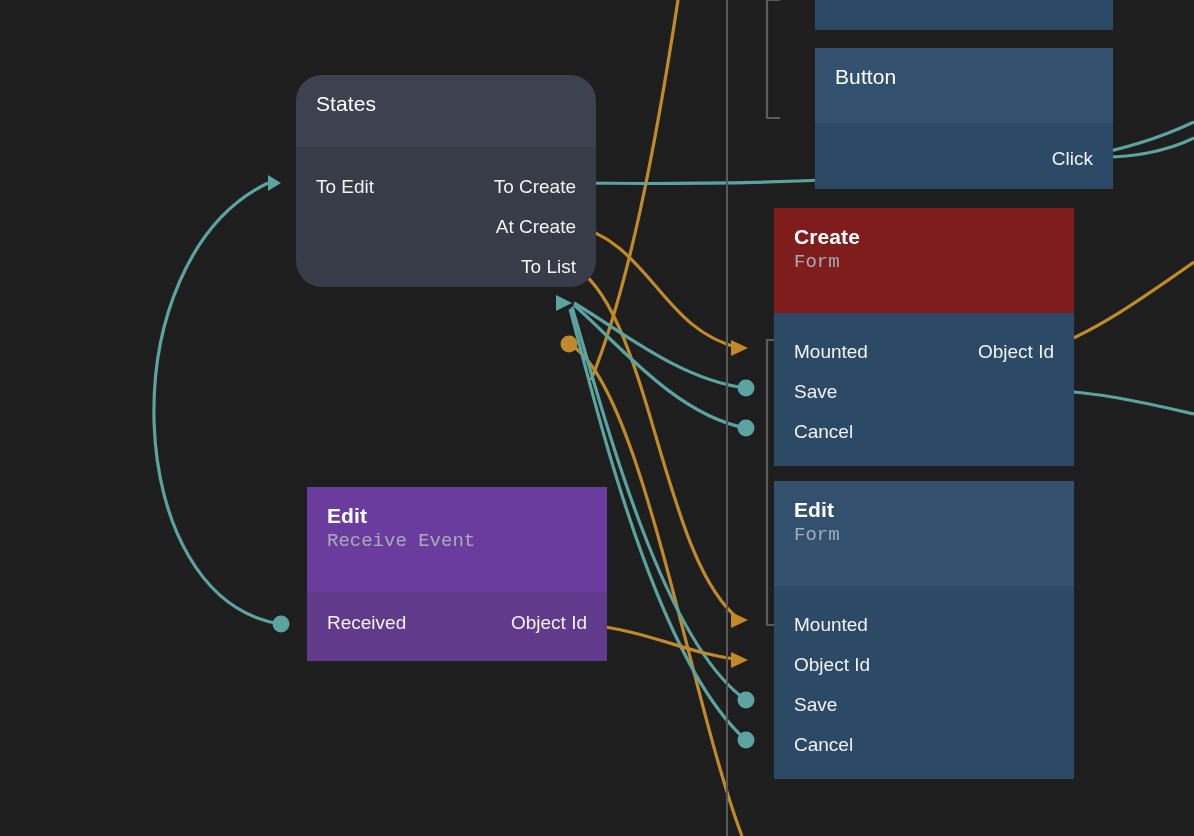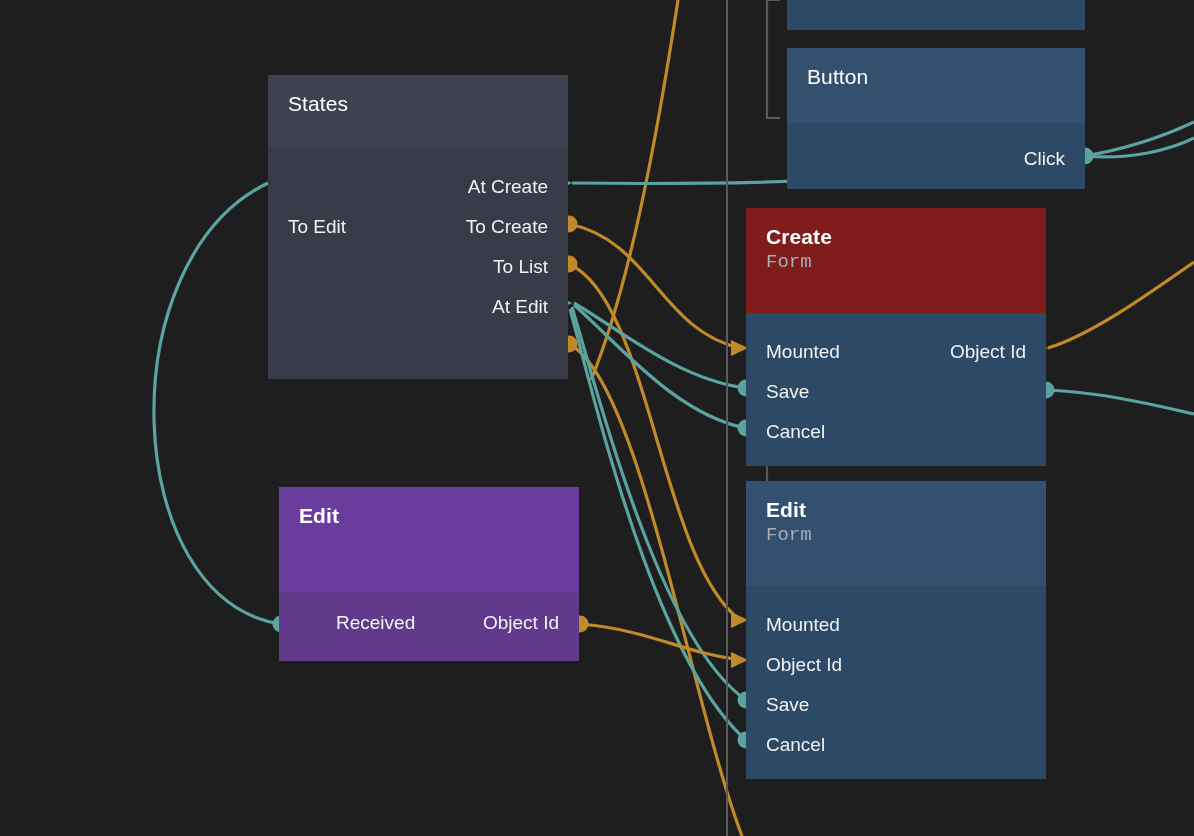--- a/index.html
+++ b/index.html
@@ -21,20 +21,21 @@
     position: absolute;
     left: 0; top: 0;
     width: 1194px;
     height: 836px;
     pointer-events: none;
   }
   .node {
     position: absolute;
     box-sizing: border-box;
     overflow: hidden;
+    margin-left: 28px;
   }
   .node-header {
     box-sizing: border-box;
     padding: 16px 20px 12px 20px;
   }
   .node-title {
     font-size: 21px;
     font-weight: bold;
     color: #ffffff;
     line-height: 1.25;
@@ -66,21 +67,21 @@
     color: #f2f2f2;
     top: 50%;
     transform: translateY(-50%);
     white-space: nowrap;
     line-height: 1;
   }
   .port-label.left  { left: 20px; }
   .port-label.right { right: 20px; }
 
   
-  #node-states { left: 268px; top: 75px; width: 300px; height: 304px; }
+  #node-states { left: 268px; top: 75px; width: 300px; height: 212px; border-radius: 26px; }
   #node-states .node-header { background: #3e4250; height: 72px; }
   #node-states .node-body   { background: #383b48; height: 232px; padding-top: 19px; }
 
   
   #node-button { left: 787px; top: 48px; width: 298px; height: 141px; }
   #node-button .node-header { background: #33506e; height: 75px; }
   #node-button .node-body   { background: #2c4966; height: 66px; padding-top: 15px; }
 
   
   #node-partial {
@@ -94,21 +95,21 @@
   #node-create .node-body   { background: #2c4966; height: 153px; padding-top: 18px; }
 
   
   #node-edit-form { left: 746px; top: 481px; width: 300px; height: 298px; }
   #node-edit-form .node-header { background: #33506e; height: 105px; }
   #node-edit-form .node-body   { background: #2c4966; height: 193px; padding-top: 18px; }
 
   
   #node-edit-event { left: 279px; top: 487px; width: 300px; height: 174px; }
   #node-edit-event .node-header { background: #6a3c9e; height: 105px; }
-  #node-edit-event .node-body   { background: #613a8c; height: 69px; padding-top: 10px; padding-left: 37px; }
+  #node-edit-event .node-body   { background: #613a8c; height: 69px; padding-top: 10px; }
 
   .divider-line {
     position: absolute;
     background: #5a5a5a;
   }
   .port-dot { pointer-events: none; }
 </style>
 </head>
 <body>
 
@@ -189,27 +190,27 @@
       </div>
     </div>
   </div>
 
   <div class="node" id="node-states">
     <div class="node-header">
       <span class="node-title plain">States</span>
     </div>
     <div class="node-body">
       <div class="port-row">
-        <span class="port-label right">At Create</span>
-      </div>
-      <div class="port-row">
         <span class="port-label left">To Edit</span>
         <span class="port-label right">To Create</span>
       </div>
       <div class="port-row">
+        <span class="port-label right">At Create</span>
+      </div>
+      <div class="port-row">
         <span class="port-label right">To List</span>
       </div>
       <div class="port-row">
         <span class="port-label right">At Edit</span>
       </div>
     </div>
   </div>
 
   <div class="node" id="node-create">
     <div class="node-header">
@@ -247,20 +248,21 @@
       </div>
       <div class="port-row">
         <span class="port-label left">Cancel</span>
       </div>
     </div>
   </div>
 
   <div class="node" id="node-edit-event">
     <div class="node-header">
       <span class="node-title">Edit</span>
+      <span class="node-subtitle">Receive Event</span>
     </div>
     <div class="node-body">
       <div class="port-row">
         <span class="port-label left">Received</span>
         <span class="port-label right">Object Id</span>
       </div>
     </div>
   </div>
 
 </div>

